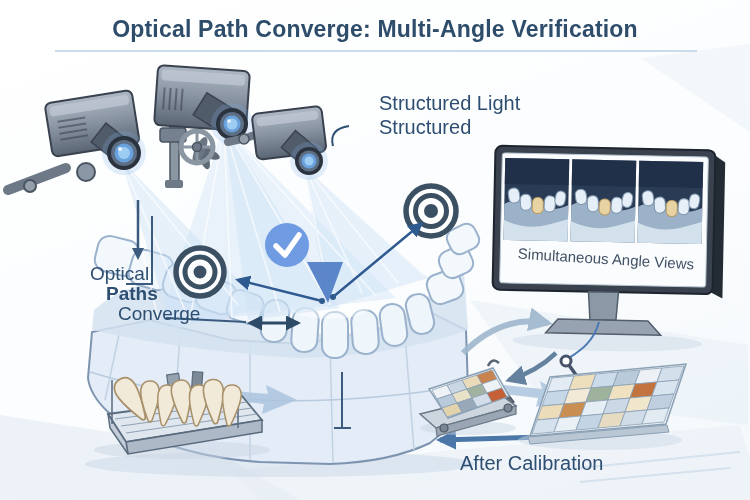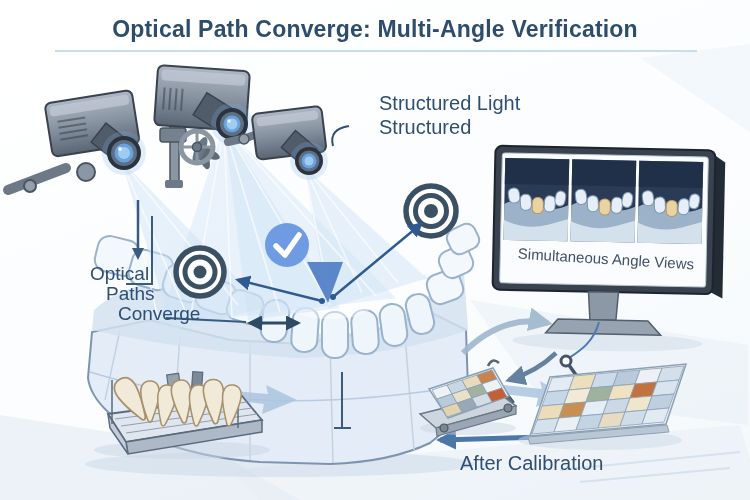--- a/index.html
+++ b/index.html
@@ -11,21 +11,21 @@
   .stage svg{position:absolute;left:0;top:0;}
   .title{
     position:absolute;top:16px;left:0;width:100%;text-align:center;
     font-size:23px;color:var(--title-text,#2e4d6b);letter-spacing:.2px;
   }
   .title .bold{font-weight:700;}
   .title .rest{font-weight:700;text-align:right;}
   .lbl{position:absolute;color:var(--label-text,#2e4f72);}
   .lbl-projectors{left:351px;top:91px;font-size:20px;line-height:24px;margin-left:28px;}
   .lbl-optical{left:66px;top:264px;font-size:19px;line-height:20px;margin-left:24px;}
-  .lbl-optical .l2{padding-left:16px;}
+  .lbl-optical .l2{padding-left:16px;font-weight:bold;}
   .lbl-optical .l3{padding-left:28px;}
   .lbl-before{left:62px;top:452px;width:182px;text-align:center;font-size:21px;}
   .lbl-target{left:286px;top:438px;width:124px;text-align:center;font-size:21px;line-height:24px;}
   .lbl-after{left:460px;top:452px;width:178px;text-align:left;font-size:20px;}
   .lbl-caption{
     left:512px;top:250px;width:188px;text-align:center;font-size:15px;
     color:#425266;transform:rotate(3.5deg);
   }
 </style>
 </head>

